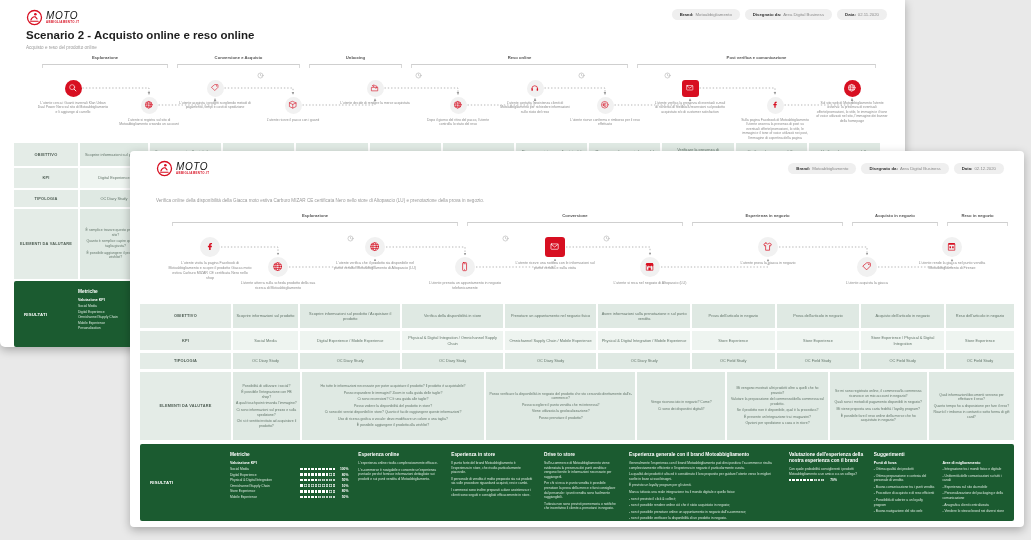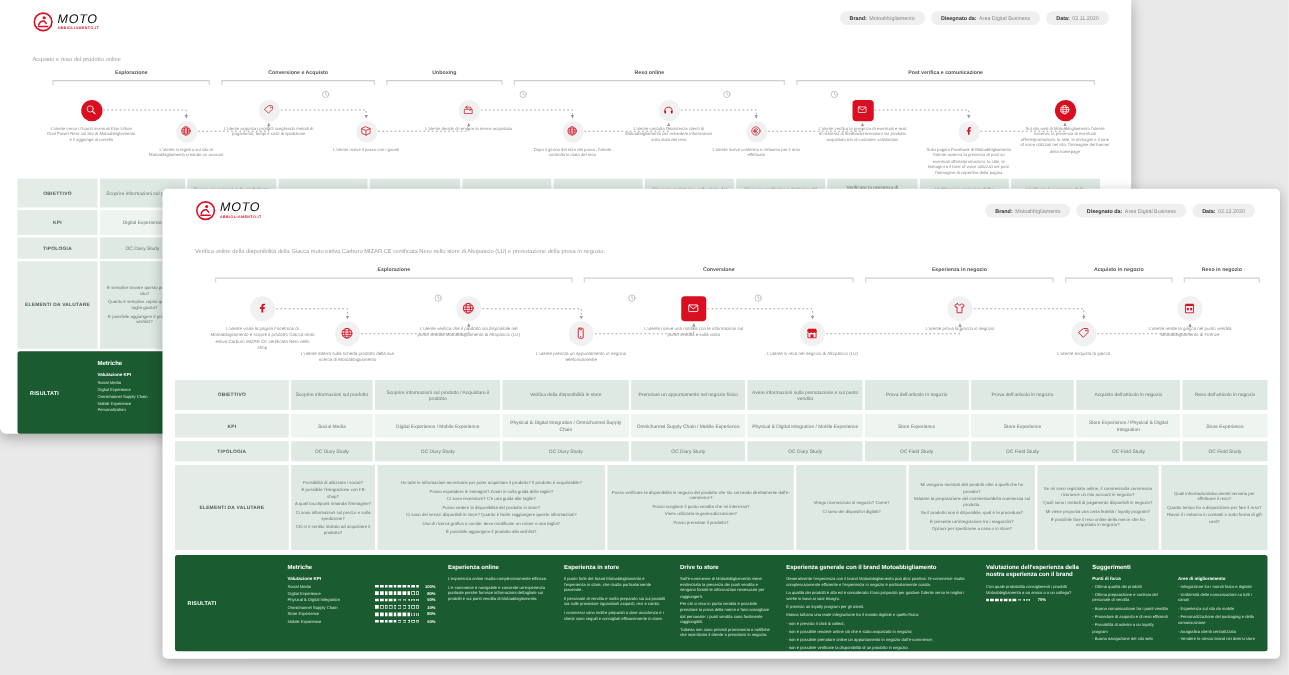--- a/index.html
+++ b/index.html
@@ -90,20 +90,21 @@
             <circle cx="8.8" cy="4.9" r="1.2" fill="currentColor" stroke="none"></circle>
             <path d="M4.6 10.4c.8-2.2 2.4-3.4 4.2-3l1.6 1.8" stroke-width="1.1"></path>
             <path d="M4.4 11.5h7" stroke-width="1.1"></path>
           </svg>
         </span>
       <span class="brand-text">
         <span class="brand-name">MOTO</span>
         <span class="brand-sub">ABBIGLIAMENTO.IT</span>
       </span>
     </div>
+    <h1 class="title">Scenario 2 - Acquisto online e reso online</h1>
     <p class="subtitle">Acquisto e reso del prodotto online</p>
     <div class="pills">
         <div class="pill">
           <b>Brand:</b>
           <span>Motoabbigliamento</span>
         </div>
         <div class="pill">
           <b>Disegnato da:</b>
           <span>Area Digital Business</span>
         </div>

